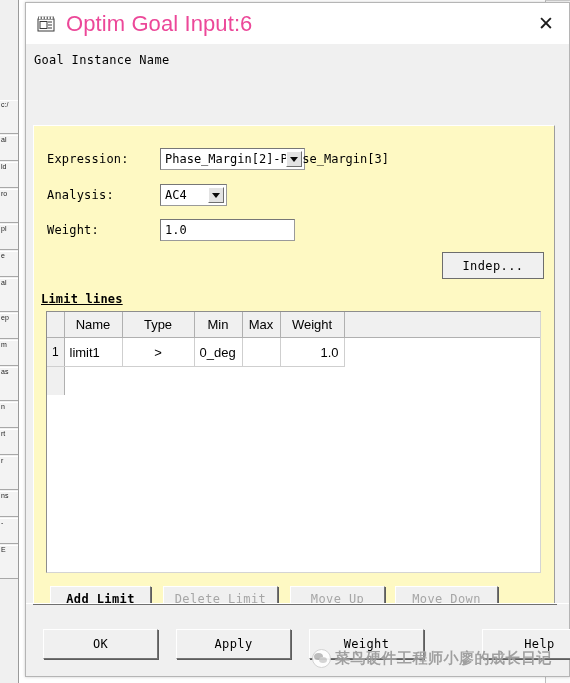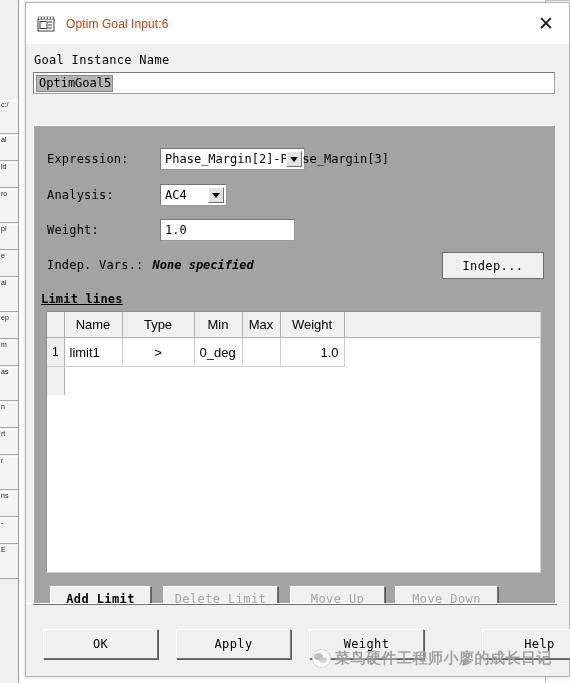--- a/index.html
+++ b/index.html
@@ -106,22 +106,22 @@
   .title-icon {
     width: 18px;
     height: 18px;
     margin-left: 11px;
     margin-right: 11px;
     position: relative;
     flex: 0 0 auto;
   }
   .title-text {
     font-family: "Liberation Sans", sans-serif;
-    font-size: 12px;
-    color: #c2410c;
+    font-size: 22px;
+    color: #ec4899;
     letter-spacing: 0.1px;
   }
   .title-close {
     position: absolute;
     right: 0; top: 0;
     width: 46px;
     height: 41px;
     display: flex;
     align-items: center;
     justify-content: center;
@@ -210,21 +210,21 @@
   .tabpage {
     position: absolute;
     left: 7px;
     top: 81px;
     width: 522px;
     height: 521px;
     border: 1px solid #ffffff;
     border-right-color: #9d9d9d;
     border-bottom-color: #9d9d9d;
     box-sizing: border-box;
-    background: #a3a3a3;
+    background: #fef9c3;
   }
 
   .frow {
     position: absolute;
     display: flex;
     align-items: center;
   }
   .flabel {
     font-family: "DejaVu Sans Mono", "Liberation Mono", monospace;
     font-size: 12px;
@@ -525,23 +525,20 @@
         <path d="M11 7 h4 M11 10 h4 M11 13 h4" stroke="#3a3a3a" stroke-width="1"></path>
       </svg>
     </span>
     <span class="title-text">Optim Goal Input:6</span>
     <div class="title-close">✕</div>
   </div>
 
   <div class="dlg-body">
 
     <div class="lbl-goal-instance">Goal Instance Name</div>
-    <div class="name-input">
-      <span class="name-sel">OptimGoal5</span>
-    </div>
 
 
     <div class="tabpage">
 
       <div class="frow" style="left:13px; top:26px;">
         <span class="flabel" style="width:110px;">Expression:</span>
       </div>
       <div class="combo" style="position:absolute; left:126px; top:22px; width:145px;">
         <span class="cval">Phase_Margin[2]-Phase_Margin[3]</span>
         <span class="carrow">
@@ -557,24 +554,20 @@
         <span class="carrow">
             <i></i>
           </span>
       </div>
 
       <div class="frow" style="left:13px; top:97px;">
         <span class="flabel" style="width:110px;">Weight:</span>
       </div>
       <div class="textbox" style="position:absolute; left:126px; top:93px; width:135px;">1.0</div>
 
-      <div class="frow" style="left:13px; top:132px;">
-        <span class="flabel" style="margin-right:9px;">Indep. Vars.:</span>
-        <span class="italic-val">None specified</span>
-      </div>
       <div class="btn outlined" style="position:absolute; left:408px; top:126px; width:102px; height:27px;">Indep...</div>
 
       <div class="section-title" style="left:7px; top:166px;">Limit lines</div>
 
       <div class="table-panel" style="left:12px; top:185px; width:495px; height:262px;">
         <table class="limits" style="width:100%;">
           <colgroup>
             <col style="width:17px">
               <col style="width:58px">
               <col style="width:72px">

